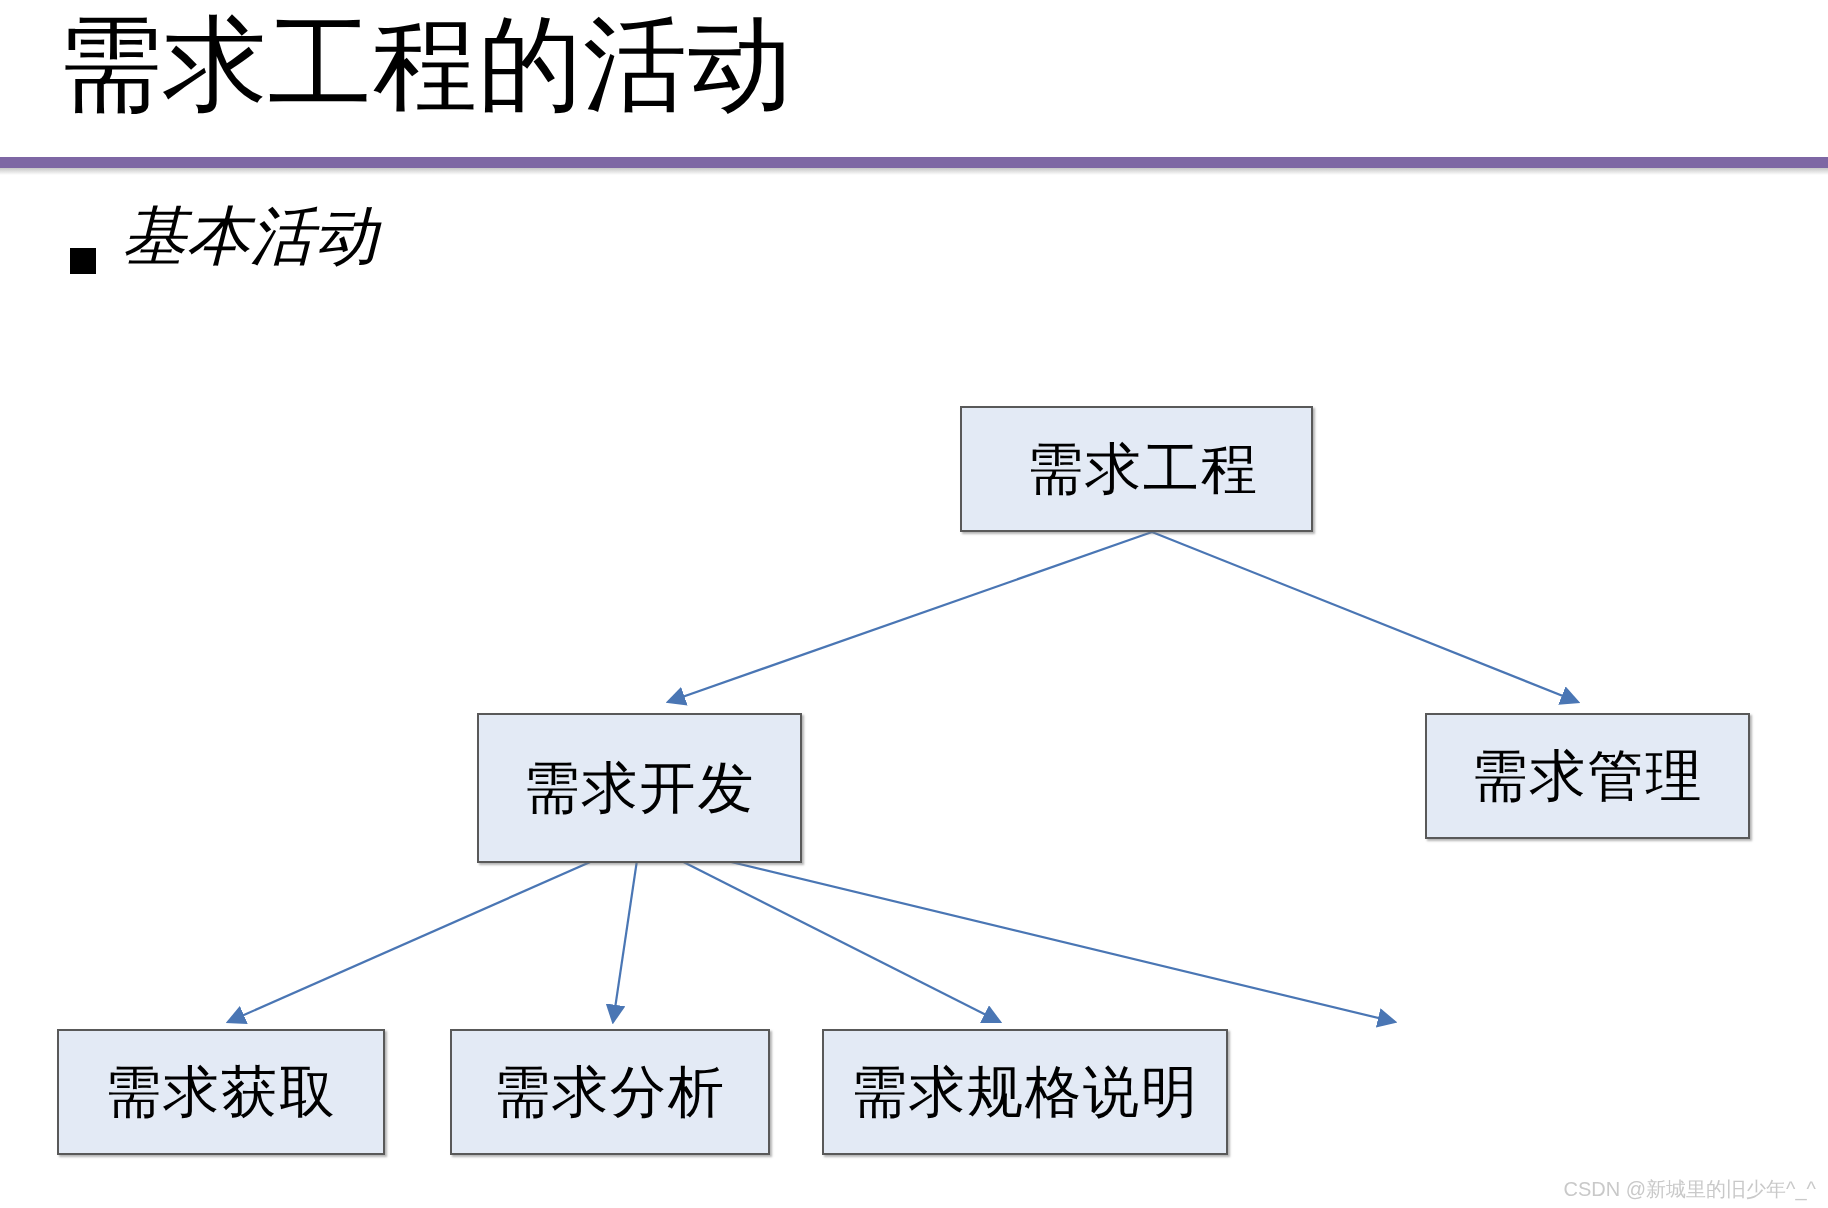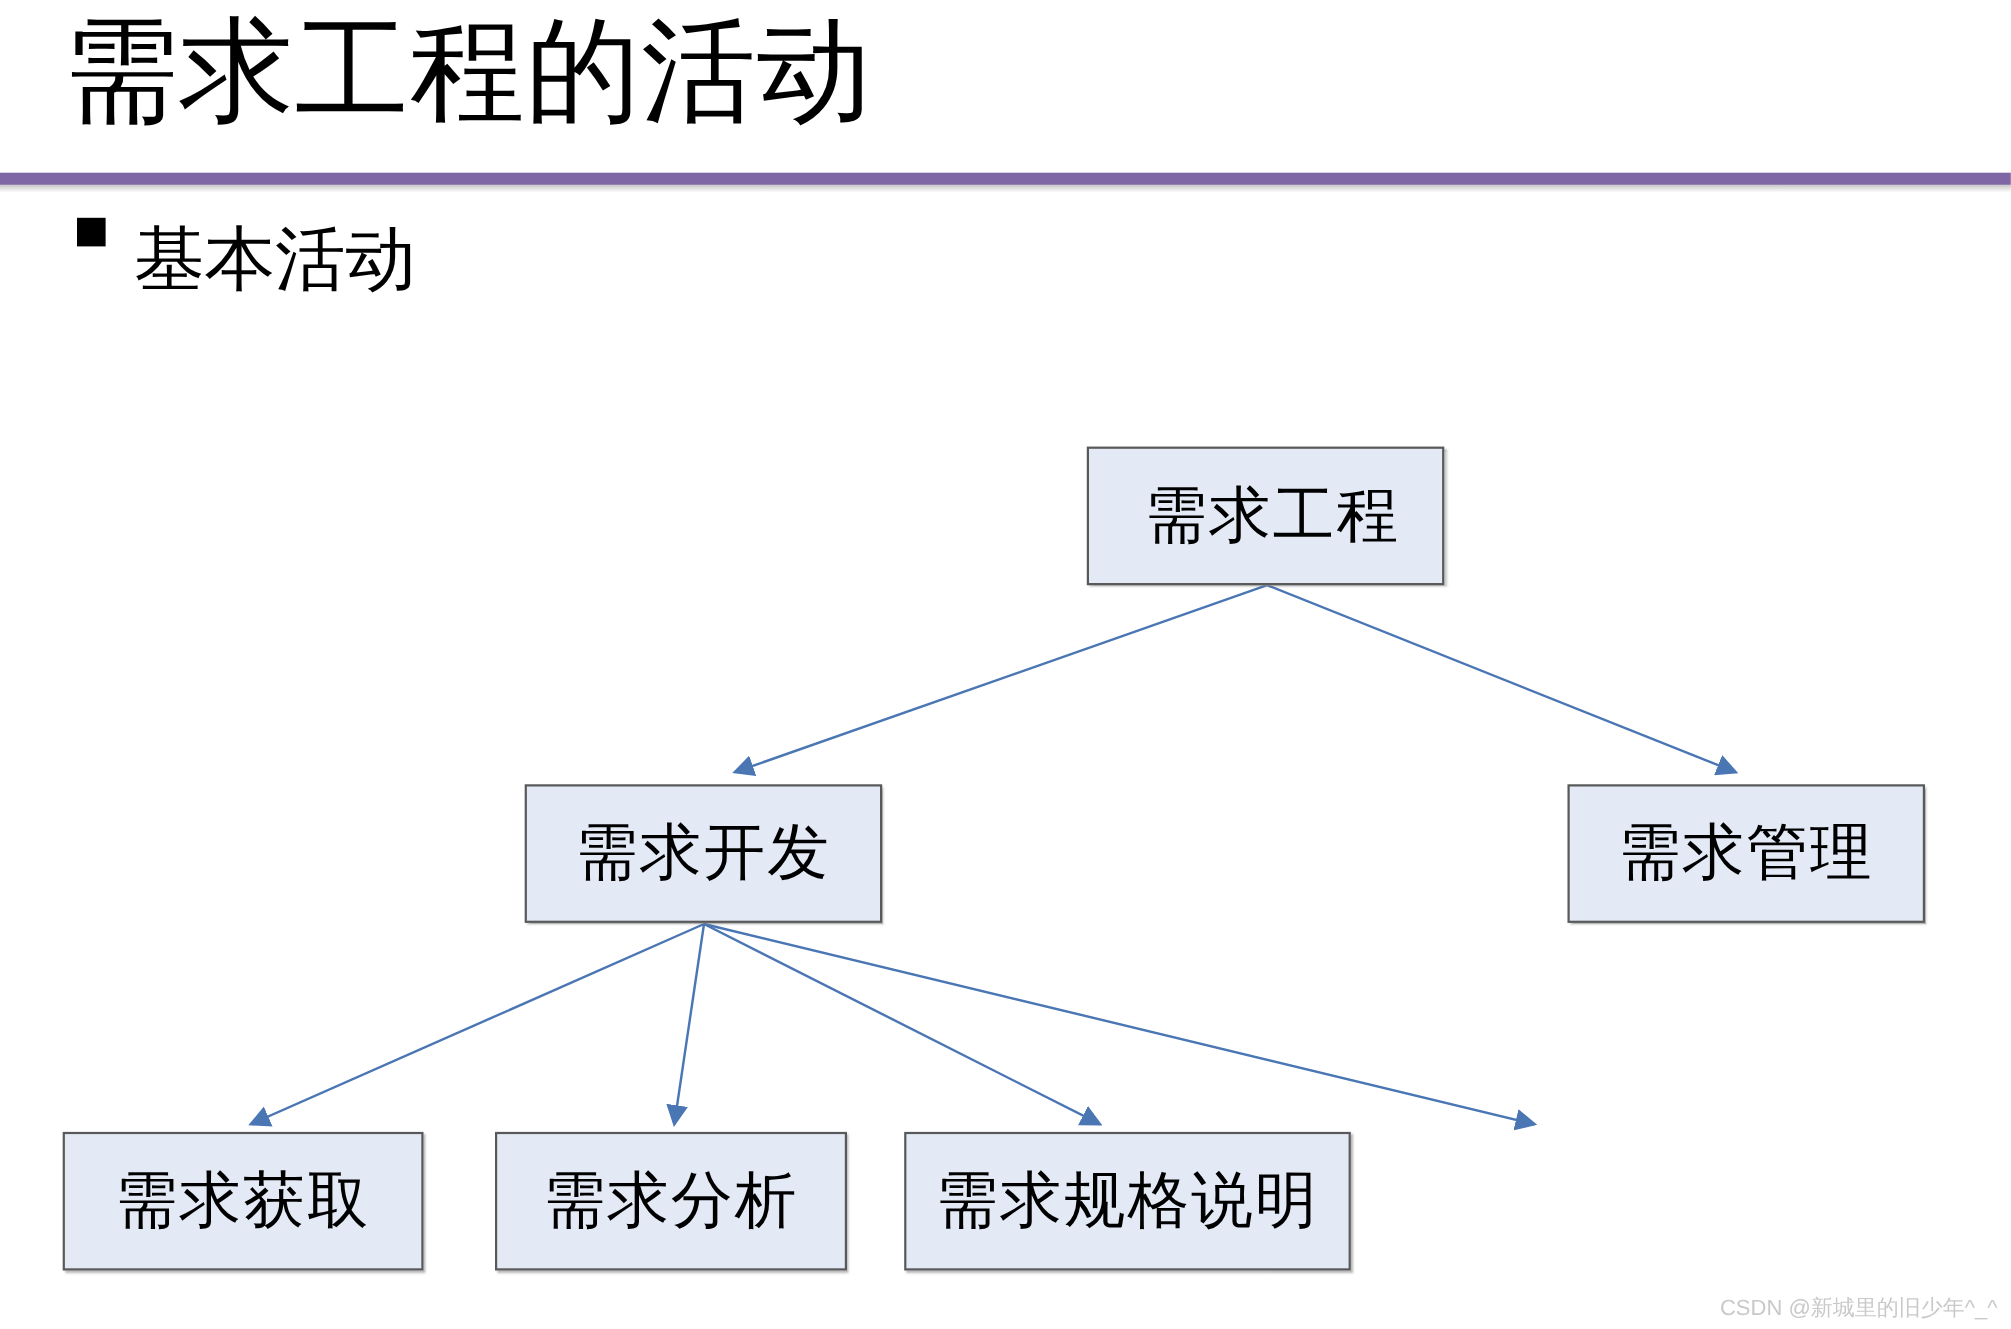--- a/index.html
+++ b/index.html
@@ -46,21 +46,22 @@
     height: 7px;
     background: linear-gradient(to bottom, rgba(120,120,120,0.42), rgba(255,255,255,0));
   }
 
   
   #bullet-row {
     position: absolute;
     left: 70px;
     top: 198px;
     display: flex;
-    align-items: flex-start;
+    align-items: flex-end;
+    font-style: italic;
   }
   #bullet-marker {
     width: 26px;
     height: 26px;
     background: #000000;
     margin-right: 26px;
     flex: none;
   }
   #bullet-text {
     font-family: "DejaVu Sans", "Liberation Sans", sans-serif;
@@ -145,25 +146,25 @@
 
     <line x1="640" y1="840" x2="228" y2="1022" stroke="#4a76b4" stroke-width="2.2" marker-end="url(#arrowhead)"></line>
 
     <line x1="640" y1="840" x2="613" y2="1022" stroke="#4a76b4" stroke-width="2.2" marker-end="url(#arrowhead)"></line>
 
     <line x1="640" y1="840" x2="1000" y2="1022" stroke="#4a76b4" stroke-width="2.2" marker-end="url(#arrowhead)"></line>
 
     <line x1="640" y1="840" x2="1395" y2="1022" stroke="#4a76b4" stroke-width="2.2" marker-end="url(#arrowhead)"></line>
   </svg>
 
-  <div class="node-box" style="left:988px; top:406px; width:325px; height:126px;padding-left:13px;">
+  <div class="node-box" style="left:960px; top:406px; width:353px; height:126px;padding-left:13px;">
     <span class="node-label">需求工程</span>
   </div>
 
-  <div class="node-box" style="left:477px; top:713px; width:325px; height:126px;">
+  <div class="node-box" style="left:477px; top:713px; width:325px; height:150px;">
     <span class="node-label">需求开发</span>
   </div>
 
   <div class="node-box" style="left:1425px; top:713px; width:325px; height:126px;">
     <span class="node-label">需求管理</span>
   </div>
 
   <div class="node-box" style="left:57px; top:1029px; width:328px; height:126px;">
     <span class="node-label">需求获取</span>
   </div>

